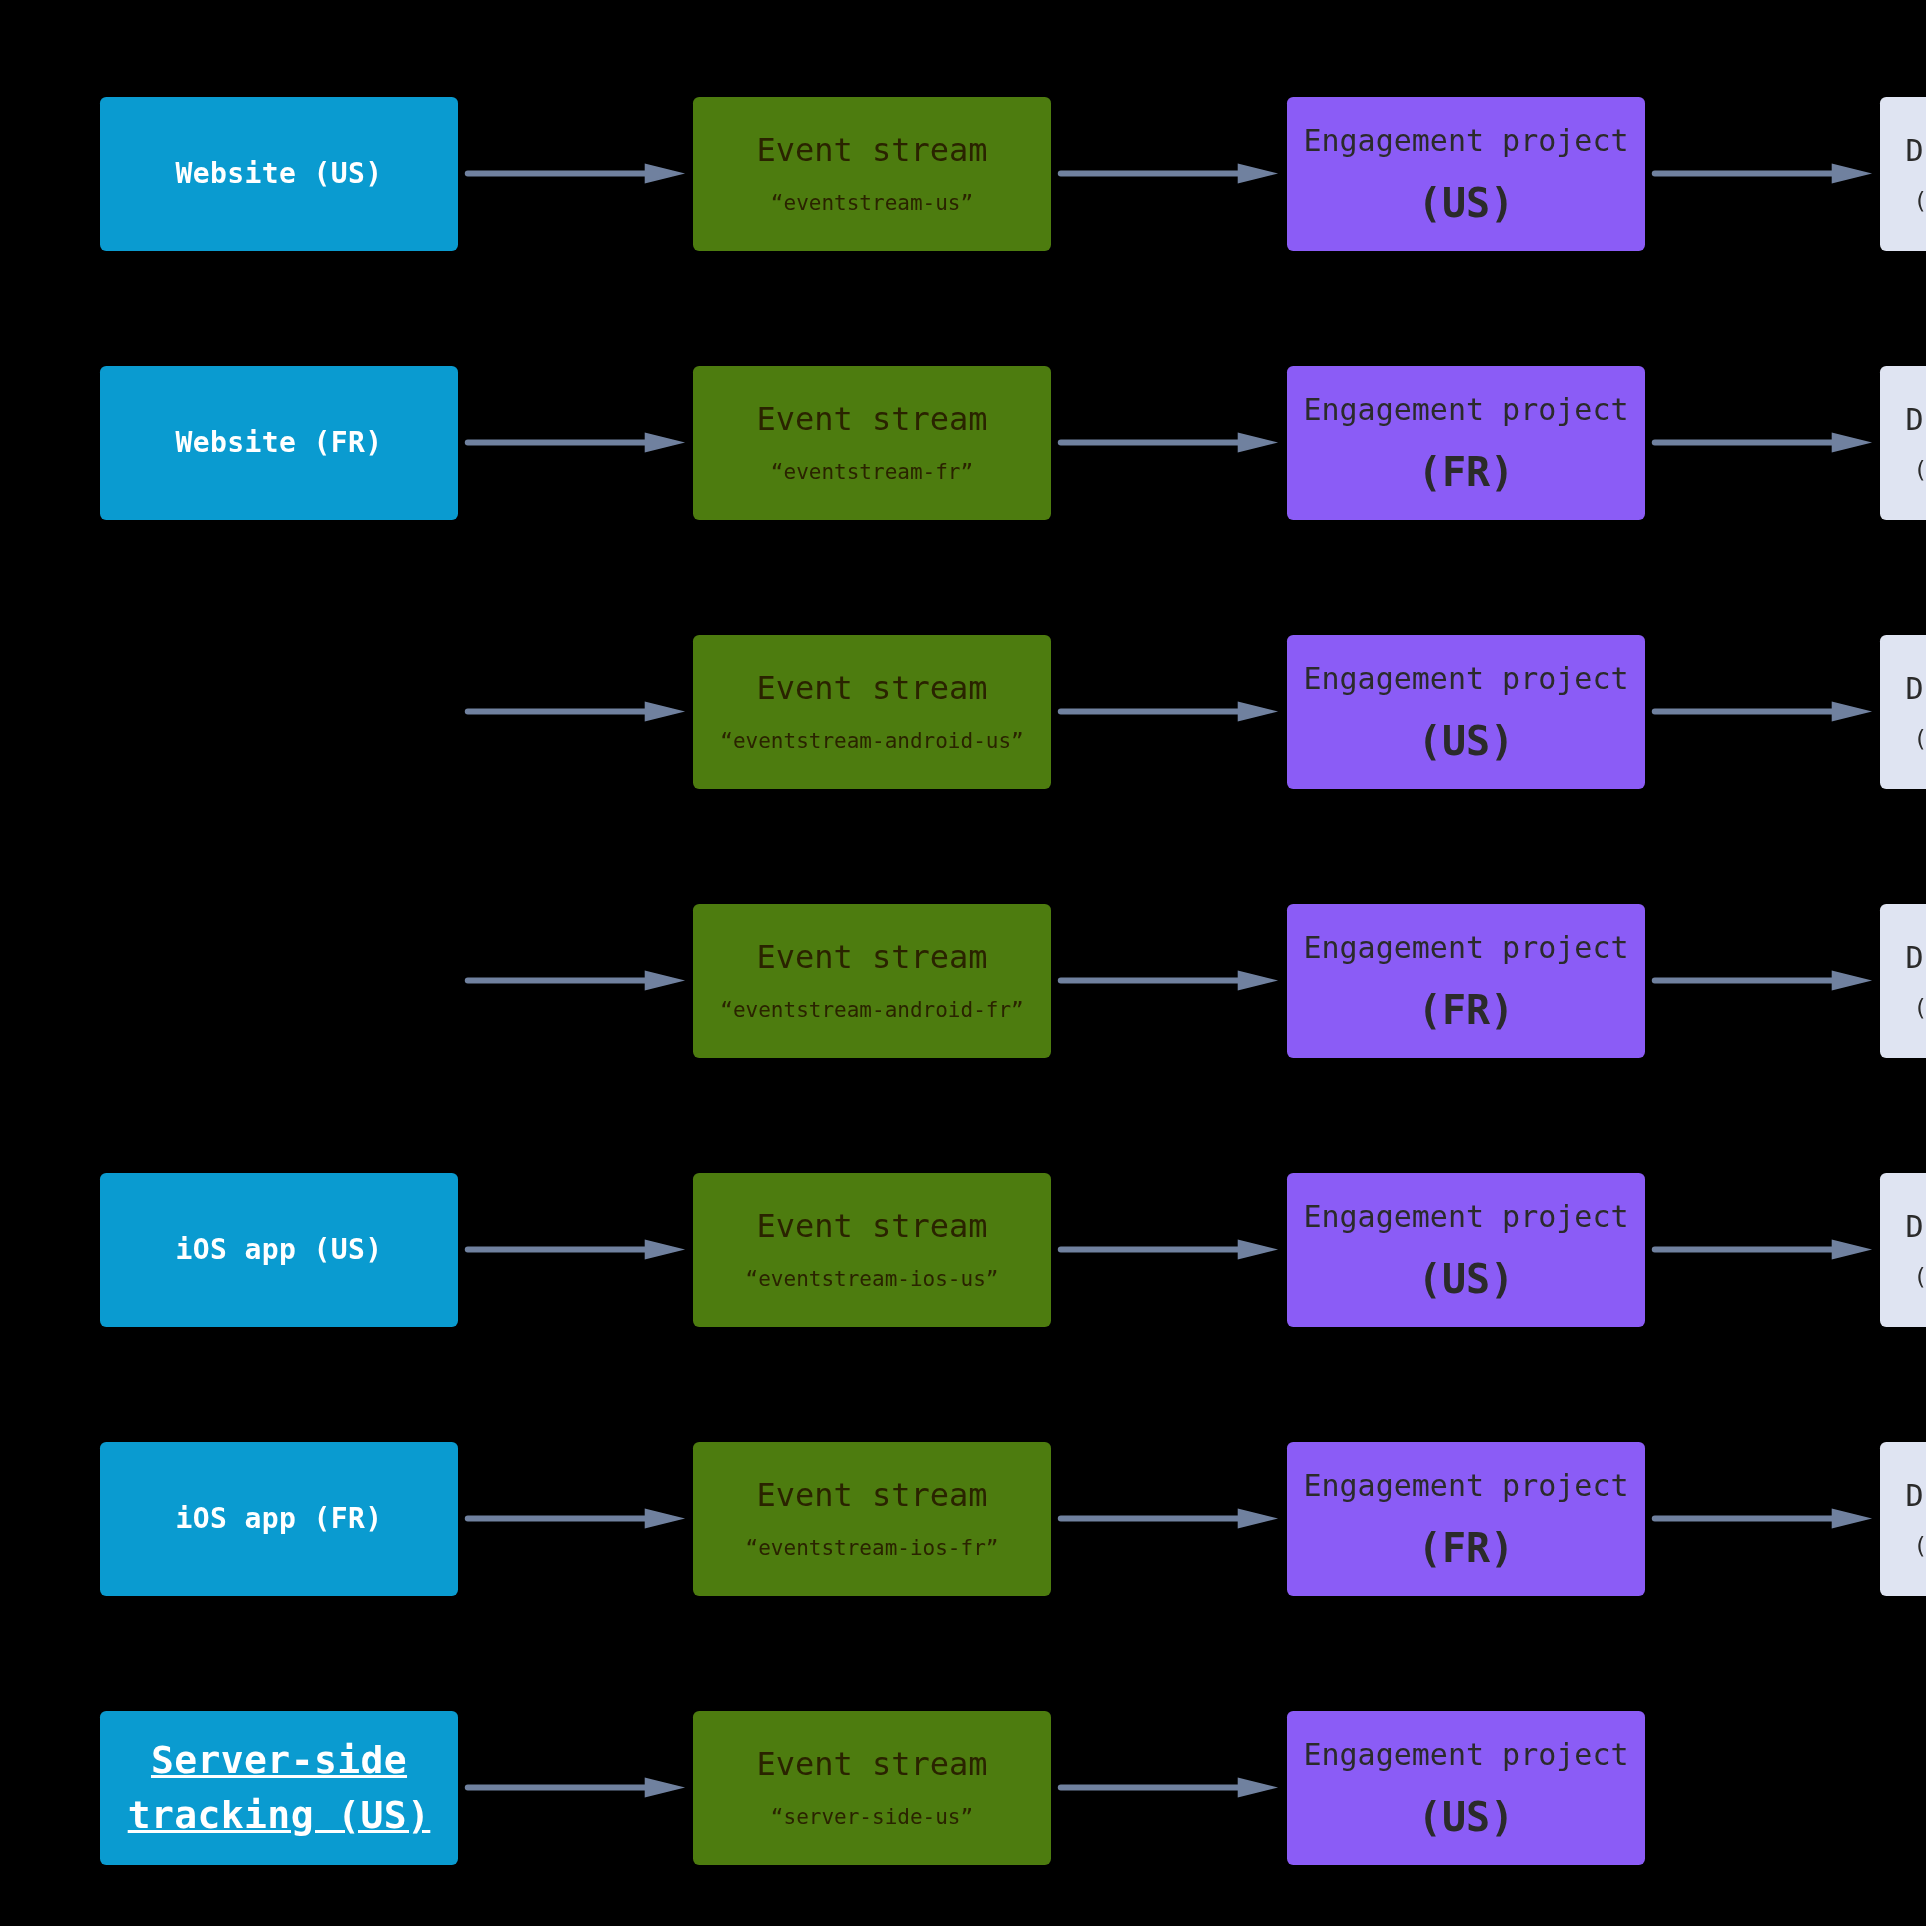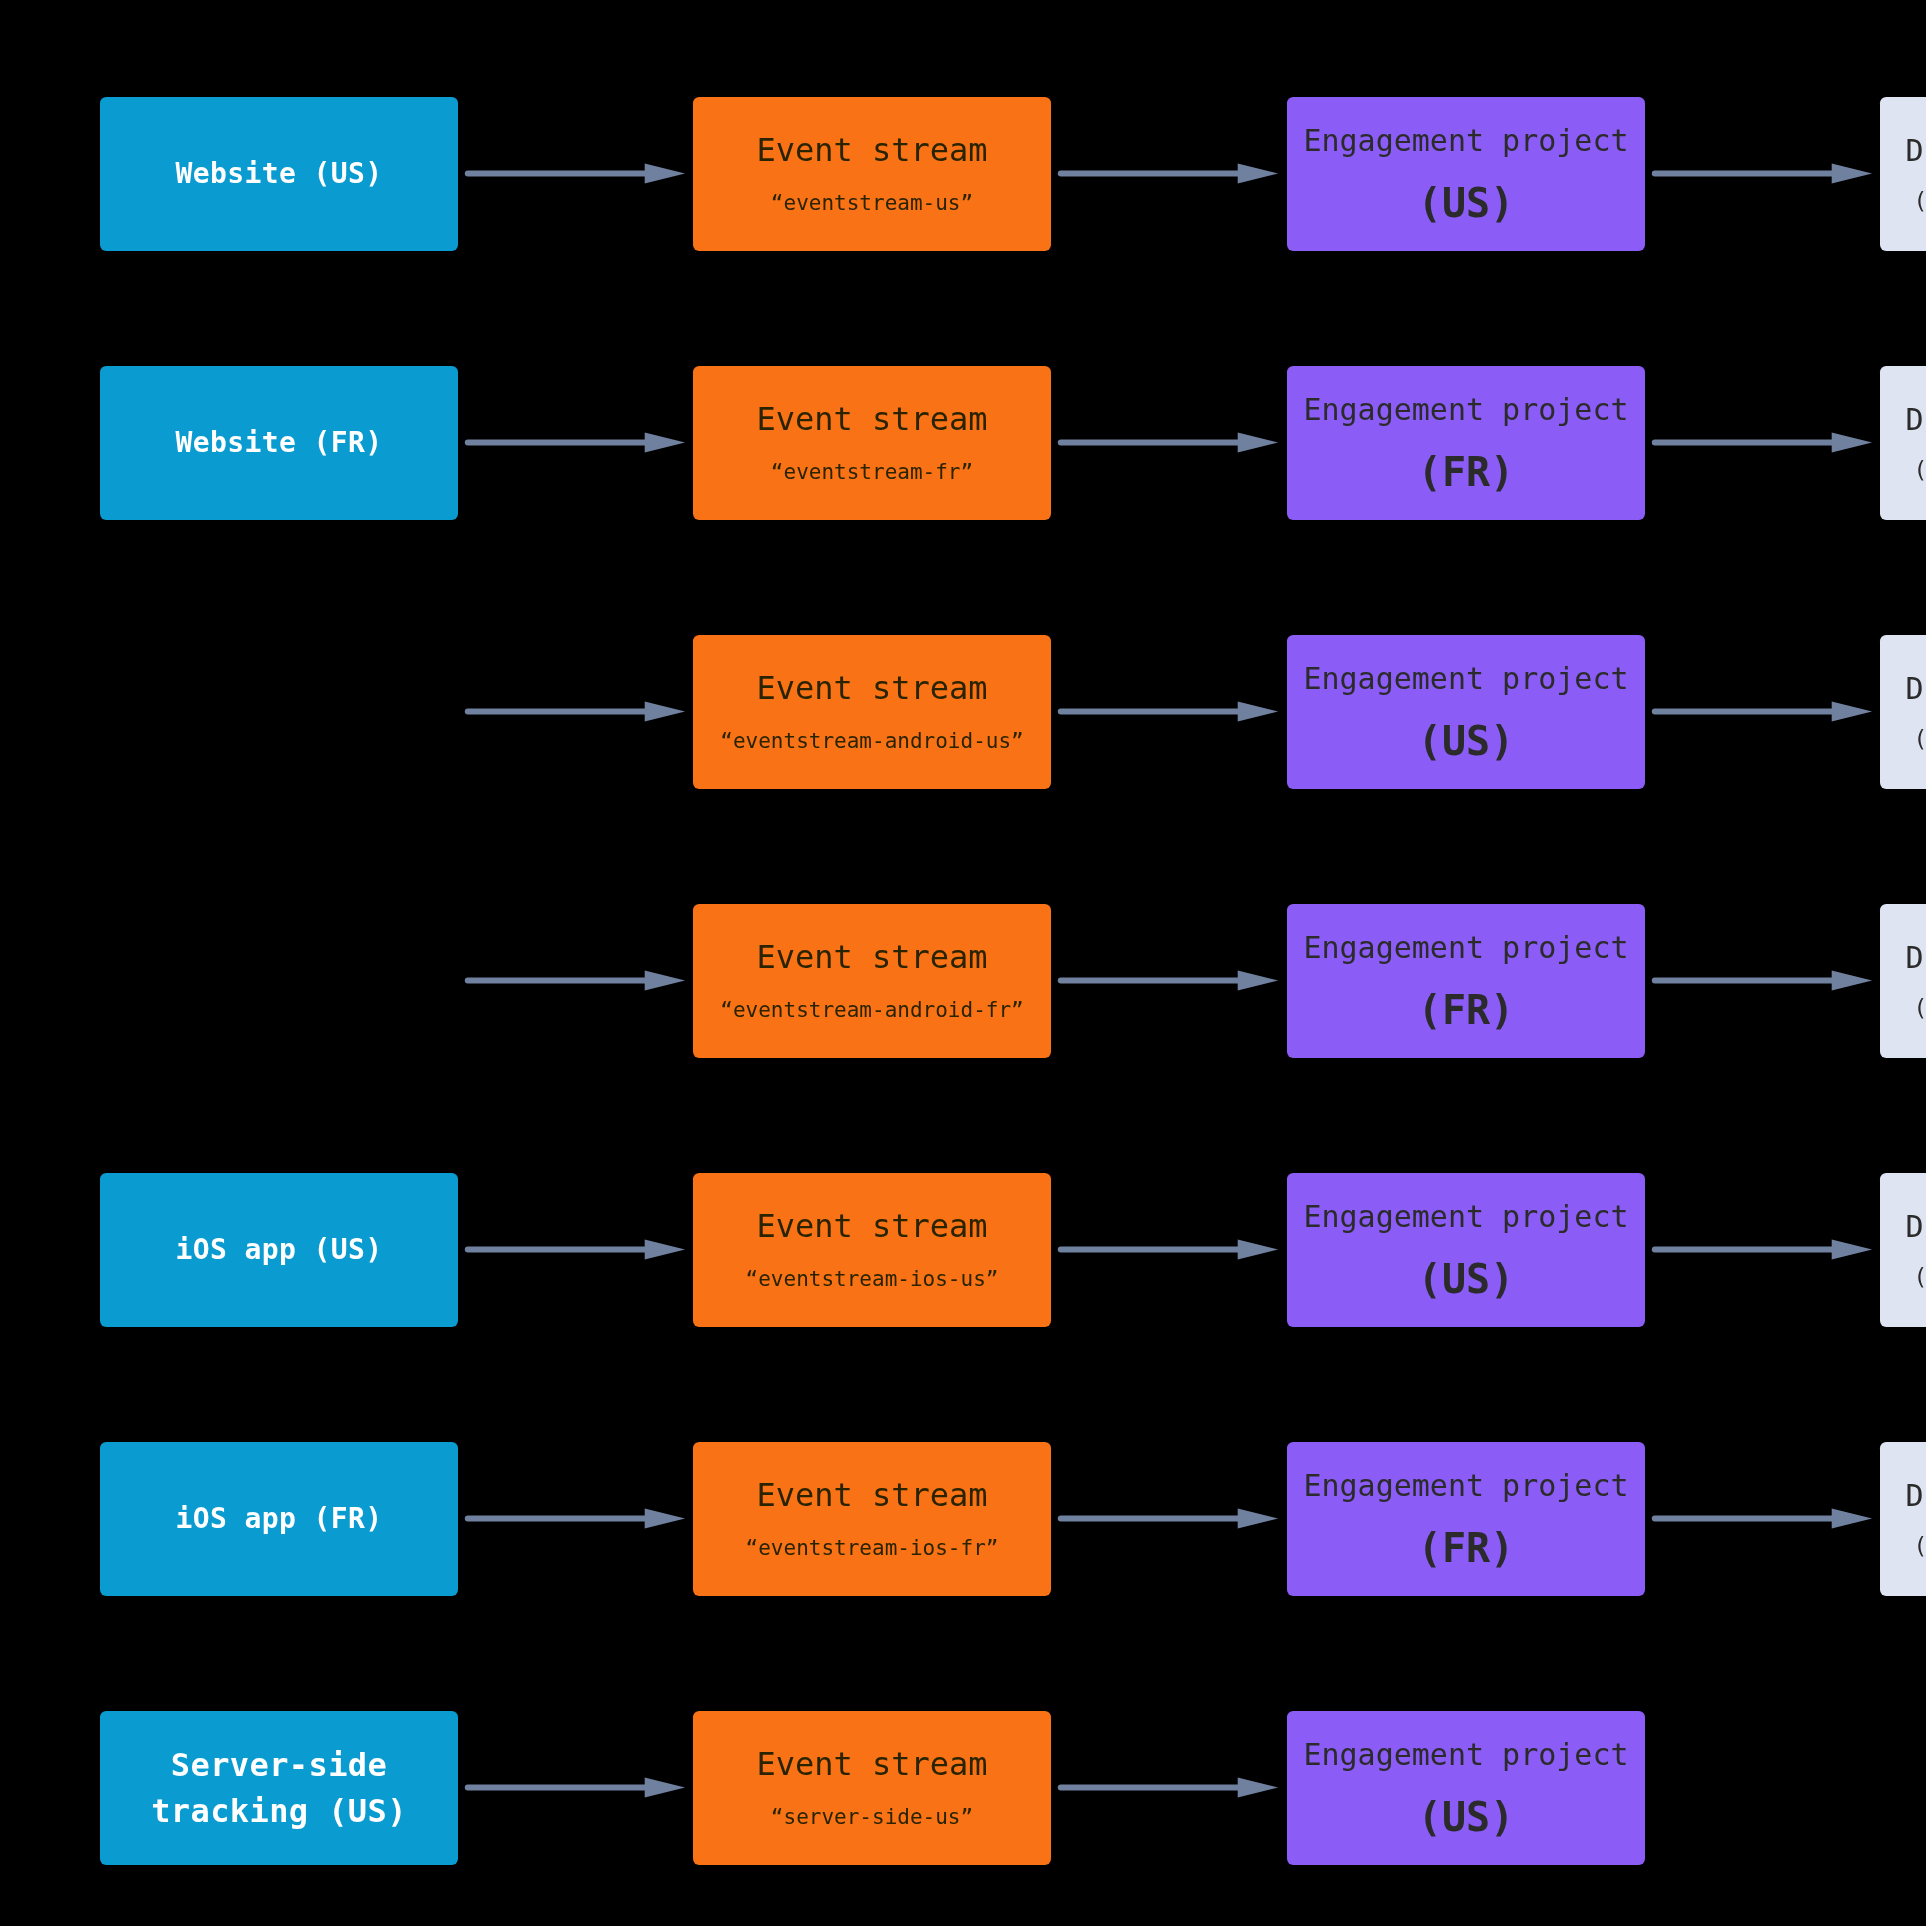--- a/index.html
+++ b/index.html
@@ -55,26 +55,27 @@
   .node.source {
     background: #0A9BD0;
     color: #FFFFFF;
     font-weight: bold;
   }
   .node.source .line-main {
     font-size: 28px;
     letter-spacing: 0.4px;
   }
   .node.source.two-line .line-main {
-    font-size: 32px;
+    font-size: 38px;
     line-height: 1.45;
+    text-decoration: underline;
   }
 
   .node.stream {
-    background: #f97316;
+    background: #4d7c0f;
     color: #2A2300;
   }
   .node.stream .line-main {
     font-size: 32px;
     margin-bottom: 27px;
   }
   .node.stream .line-sub {
     font-size: 21px;
     white-space: nowrap;
   }

